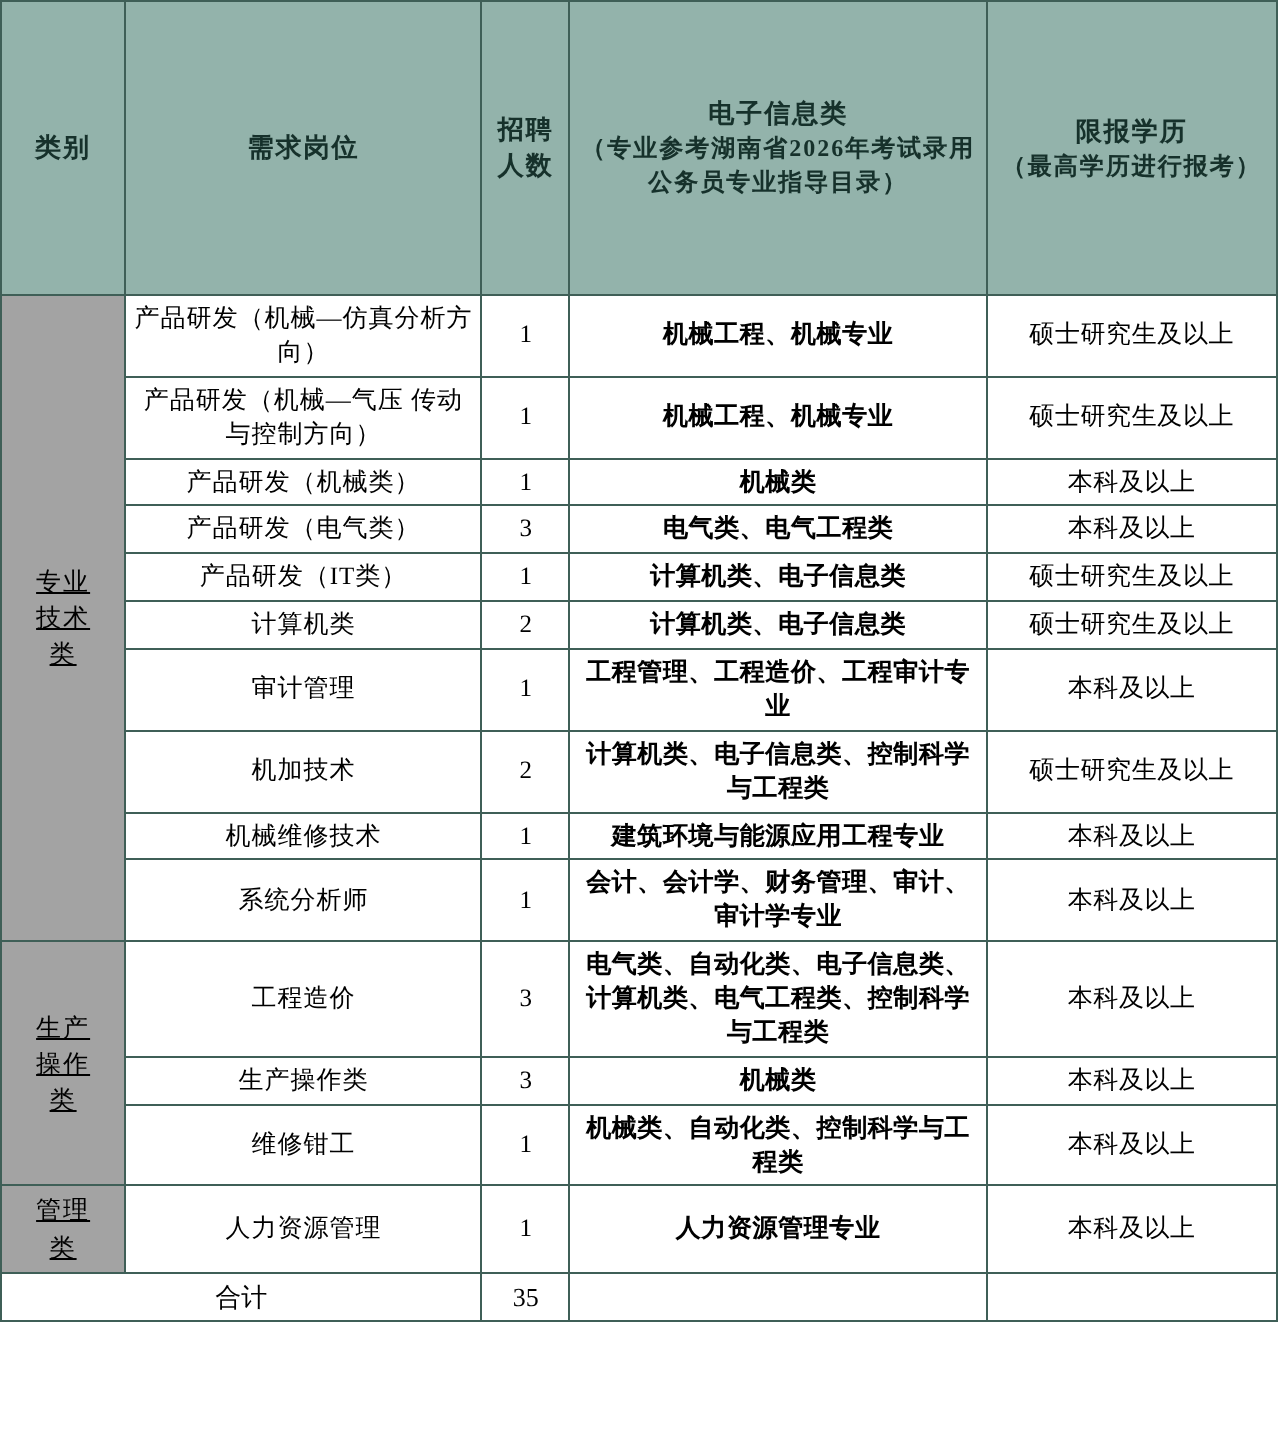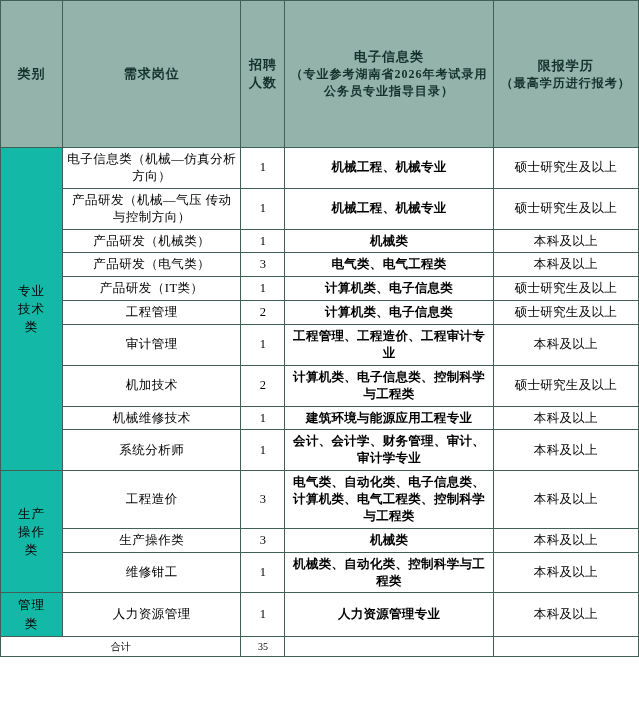--- a/index.html
+++ b/index.html
@@ -42,24 +42,25 @@
     height: 140px;
     letter-spacing: 1px;
   }
   .col-cat { width: 62px; }
   .col-post { width: 178px; }
   .col-num { width: 44px; }
   .col-major { width: 208px; }
   .col-edu { width: 145px; }
 
   td.catcell {
-    background: #14b8a6;
+    background: #a3a3a3;
     font-size: 13px;
     letter-spacing: 1px;
     line-height: 1.5;
+    text-decoration: underline;
   }
   td.post {
     font-size: 12.5px;
     letter-spacing: 0.5px;
   }
   td.num {
     font-size: 12.5px;
   }
   td.major {
     font-size: 12px;
@@ -83,21 +84,21 @@
     font-weight: bold;
     line-height: 1.4;
   }
   .vert-label {
     display: block;
     width: 30px;
     margin: 0 auto;
     line-height: 1.45;
   }
   tr.total td {
-    font-size: 10px;
+    font-size: 13px;
     margin-top: 40px;
   }
   .empty { background: #ffffff; }
 </style>
 </head>
 <body>
 
 <div id="sheet">
   <table class="recruit">
     <colgroup>
@@ -127,21 +128,21 @@
           <span class="hdr-main">限报学历</span>
           <span class="hdr-sub">（最高学历进行报考）</span>
         </th>
       </tr>
     </thead>
     <tbody>
         <tr>
           <td class="catcell" rowspan="10">
             <span class="vert-label">专业技术类</span>
           </td>
-          <td class="post">电子信息类（机械—仿真分析方向）</td>
+          <td class="post">产品研发（机械—仿真分析方向）</td>
           <td class="num">1</td>
           <td class="major">机械工程、机械专业</td>
           <td class="edu">硕士研究生及以上</td>
         </tr>
         <tr>
           <td class="post">产品研发（机械—气压 传动与控制方向）</td>
           <td class="num">1</td>
           <td class="major">机械工程、机械专业</td>
           <td class="edu">硕士研究生及以上</td>
         </tr>
@@ -157,21 +158,21 @@
           <td class="major">电气类、电气工程类</td>
           <td class="edu">本科及以上</td>
         </tr>
         <tr>
           <td class="post">产品研发（IT类）</td>
           <td class="num">1</td>
           <td class="major">计算机类、电子信息类</td>
           <td class="edu">硕士研究生及以上</td>
         </tr>
         <tr>
-          <td class="post">工程管理</td>
+          <td class="post">计算机类</td>
           <td class="num">2</td>
           <td class="major">计算机类、电子信息类</td>
           <td class="edu">硕士研究生及以上</td>
         </tr>
         <tr>
           <td class="post">审计管理</td>
           <td class="num">1</td>
           <td class="major">工程管理、工程造价、工程审计专业</td>
           <td class="edu">本科及以上</td>
         </tr>

